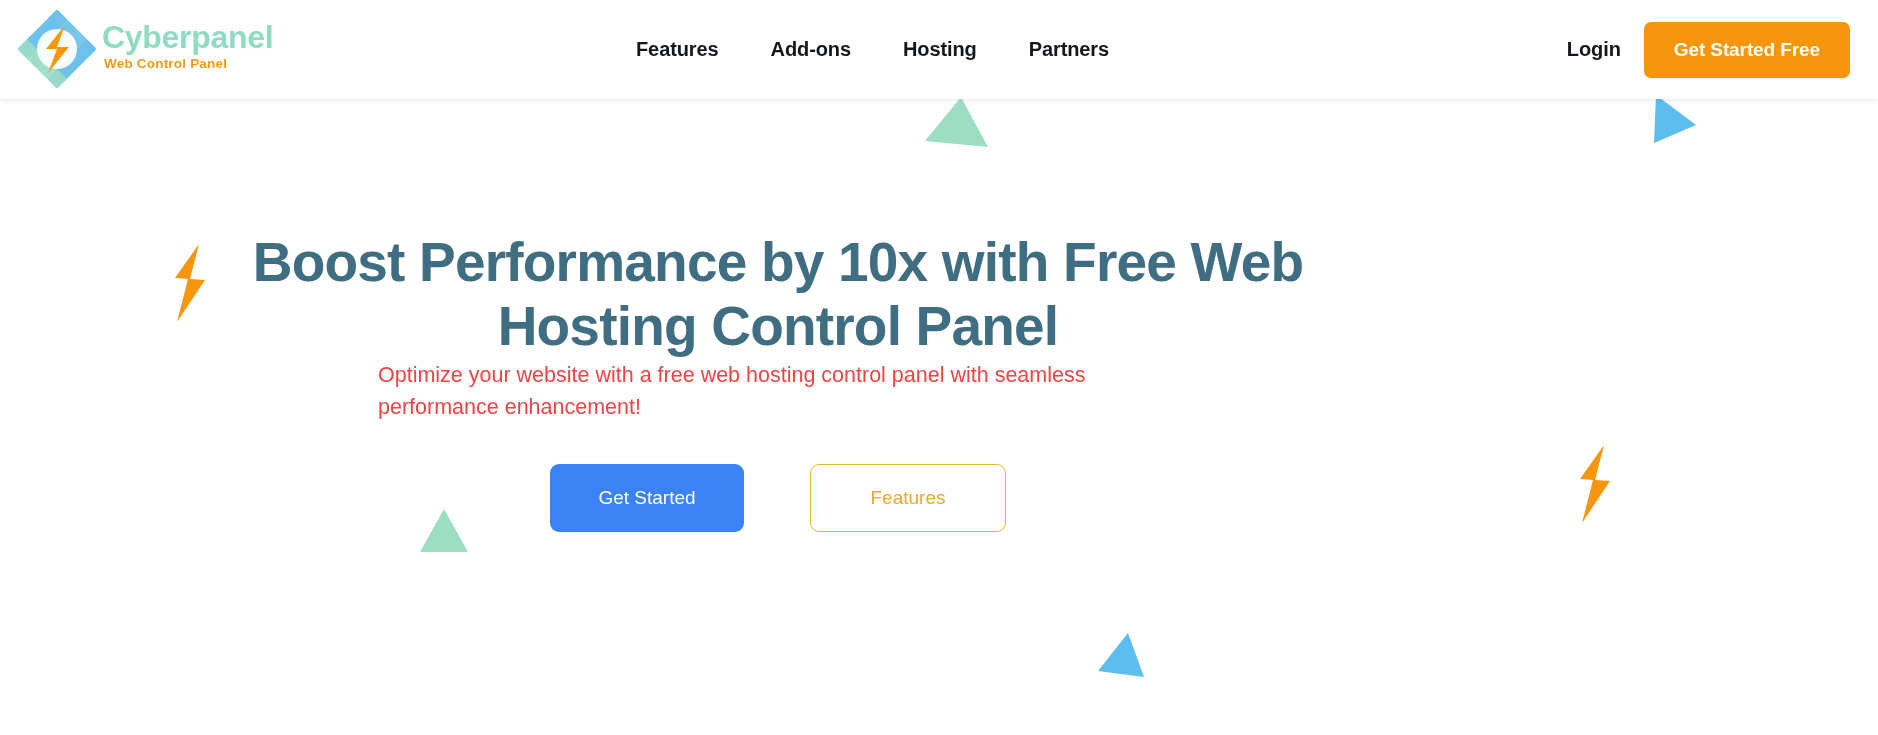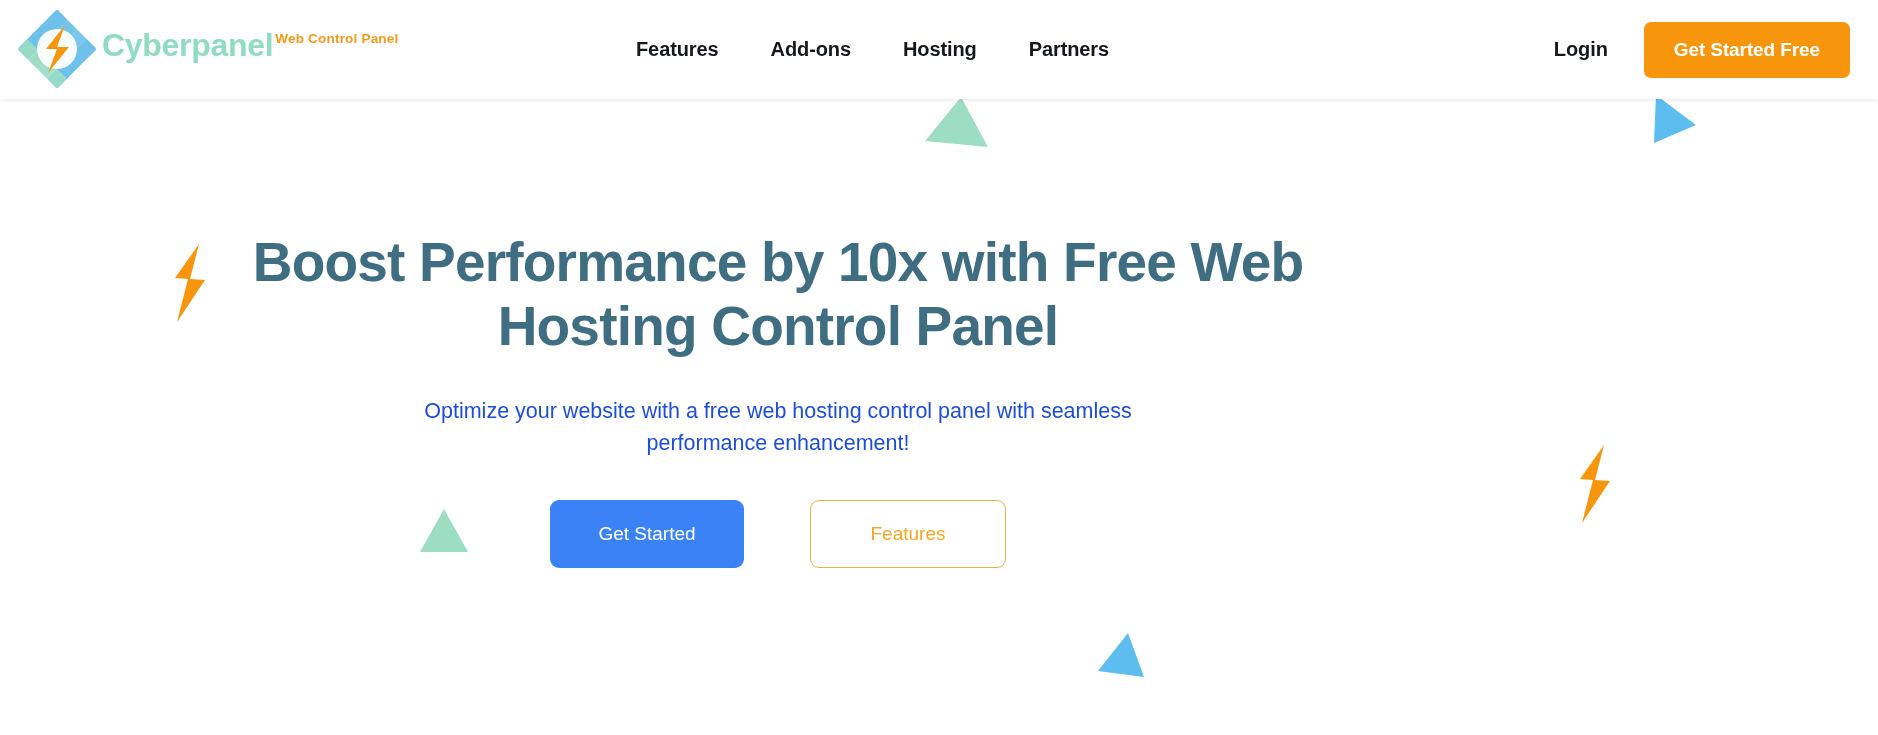--- a/index.html
+++ b/index.html
@@ -41,21 +41,21 @@
   }
   .brand-mark {
     width: 82px;
     height: 82px;
     flex: 0 0 82px;
     position: relative;
   }
   .brand-text {
     margin-left: 4px;
     display: flex;
-    flex-direction: row;
+    flex-direction: column;
     justify-content: center;
     padding-bottom: 6px;
   }
   .brand-name {
     font-size: 32px;
     font-weight: 700;
     color: #8fdcc0;
     letter-spacing: -0.3px;
     line-height: 1.05;
   }
@@ -89,21 +89,21 @@
   }
 
   
   .header-actions {
     position: absolute;
     right: 28px;
     top: 0;
     height: 99px;
     display: flex;
     align-items: center;
-    gap: 36px;
+    gap: 23px;
   }
   .login-link {
     font-size: 20px;
     font-weight: 600;
     color: #14181c;
     text-decoration: none;
     letter-spacing: -0.1px;
     white-space: nowrap;
     cursor: pointer;
   }
@@ -147,27 +147,26 @@
     margin-top: 132px;
     width: 1060px;
     text-align: center;
     font-size: 55px;
     line-height: 1.16;
     font-weight: 800;
     color: #3f6d82;
     letter-spacing: -0.8px;
   }
   .hero-sub {
-    margin-top: 36px;
     width: 800px;
-    text-align: center;
+    text-align: left;
     font-size: 21.5px;
     line-height: 1.52;
     font-weight: 400;
-    color: #1d4ed8;
+    color: #ef4444;
   }
   .hero-buttons {
     margin-top: 40px;
     display: flex;
     align-items: center;
     gap: 66px;
   }
   .btn-primary {
     display: inline-flex;
     align-items: center;

